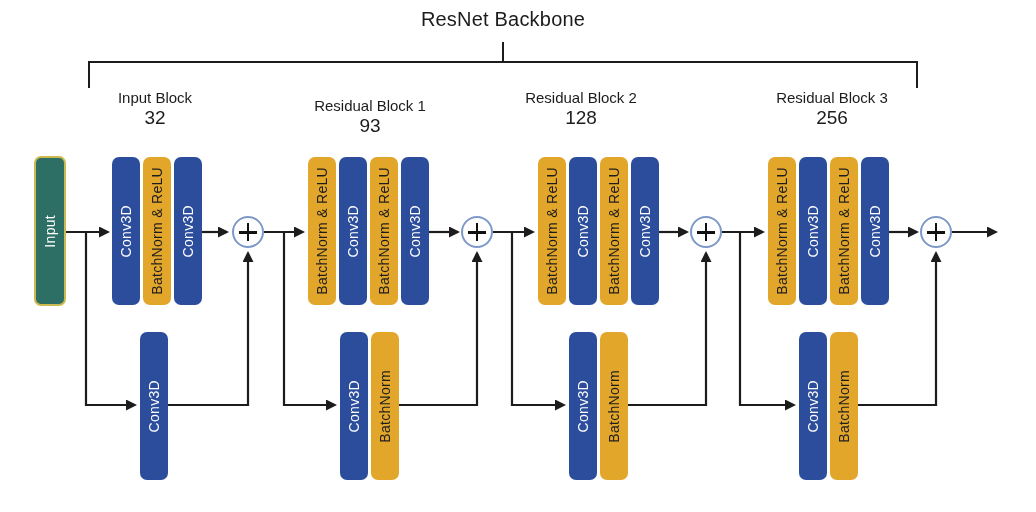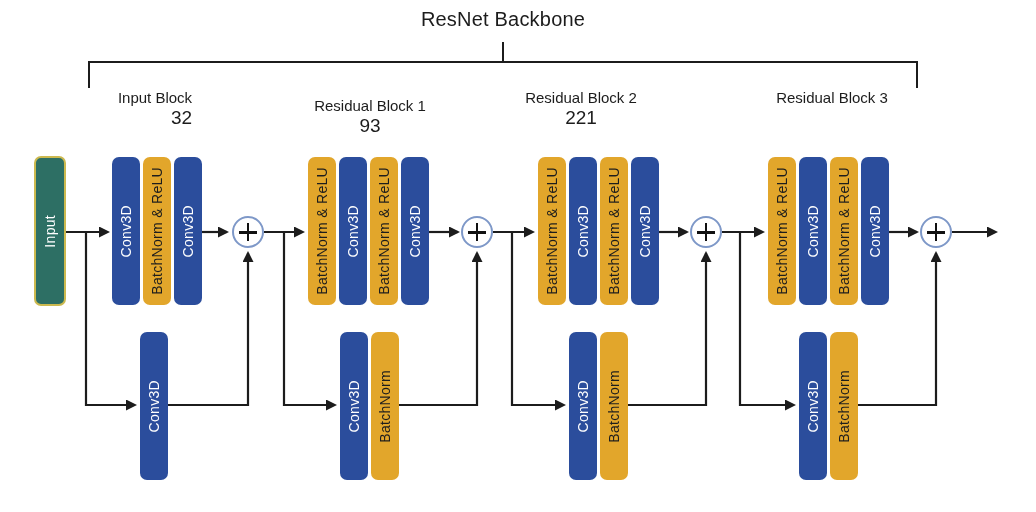--- a/index.html
+++ b/index.html
@@ -69,34 +69,35 @@
       <path d="M952 232 H996" marker-end="url(#arr)"></path>
     </g>
   </svg>
 
   <div class="title">ResNet Backbone</div>
   <div class="bracket" style="left:502px;top:42px;width:2px;height:20px;"></div>
   <div class="bracket" style="left:88px;top:61px;width:830px;height:2px;"></div>
   <div class="bracket" style="left:88px;top:61px;width:2px;height:27px;"></div>
   <div class="bracket" style="left:916px;top:61px;width:2px;height:27px;"></div>
 
-  <div class="blk-label" style="left:155px;top:88px;text-align:right;">
+  <div class="blk-label" style="left:155px;top:88px;">
     <div class="nm">Input Block</div>
     <div class="ch">32</div>
   </div>
   <div class="blk-label" style="left:370px;top:96px;">
     <div class="nm">Residual Block 1</div>
     <div class="ch">93</div>
   </div>
   <div class="blk-label" style="left:581px;top:88px;">
     <div class="nm">Residual Block 2</div>
-    <div class="ch">221</div>
+    <div class="ch">128</div>
   </div>
   <div class="blk-label" style="left:832px;top:88px;">
     <div class="nm">Residual Block 3</div>
+    <div class="ch">256</div>
   </div>
 
   <div class="box inputbox" style="left:34px;top:156px;">
     <span class="vtext">Input</span>
   </div>
 
   <div class="box blue" style="left:112px;top:157px;">
       <span class="vtext">Conv3D</span>
     </div>
   <div class="box yellow" style="left:143px;top:157px;">

